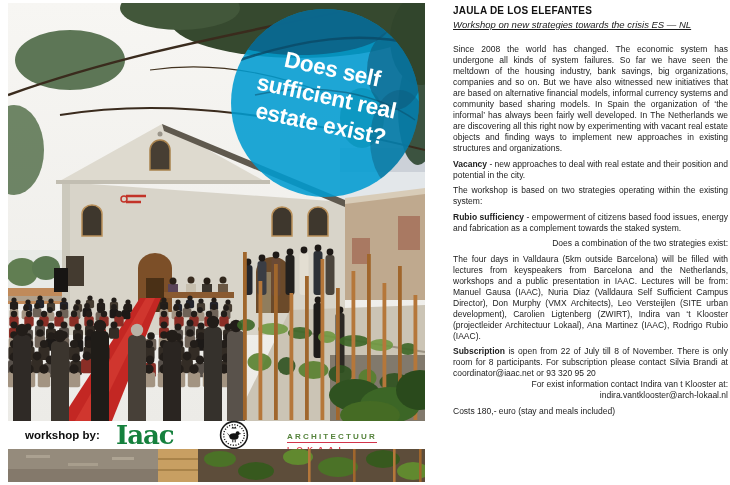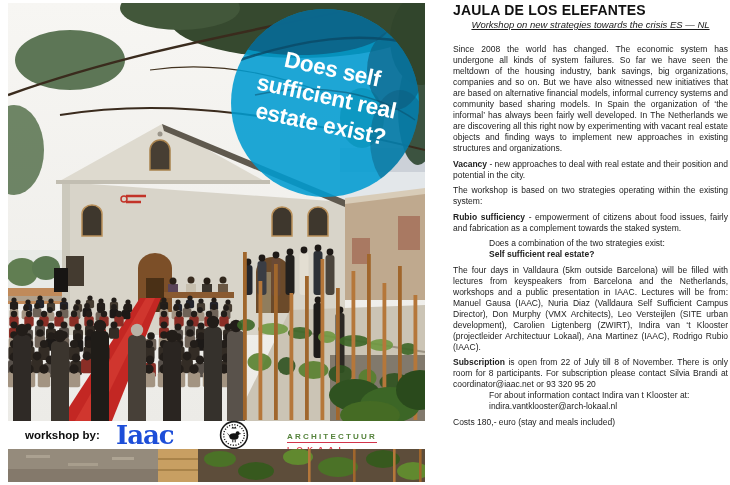--- a/index.html
+++ b/index.html
@@ -7,35 +7,35 @@
           font-family:"Liberation Sans",sans-serif;}
   
   #scene{position:absolute;left:8px;top:3px;}
   #strip{position:absolute;left:8px;top:449px;}
   
   #band{position:absolute;left:0;top:421px;width:433px;height:42px;background:#fff;}
   .wsby{position:absolute;left:25px;top:0;height:28px;line-height:28px;
         font-size:11.5px;font-weight:bold;color:#0d0d0d;}
   .iaac{position:absolute;left:116px;top:-1px;height:30px;line-height:30px;
         font-family:"DejaVu Serif",serif;font-weight:bold;font-size:26px;
-        letter-spacing:-1px;color:#1d4ed8;}
+        letter-spacing:-1px;color:#15803d;}
   #stamp{position:absolute;left:219px;top:-1px;}
   .archlok{position:absolute;left:287px;top:4px;}
   .archline1{font-size:8px;font-weight:bold;letter-spacing:2.2px;color:#55833c;
              border-bottom:1.5px solid #d2344a;padding-bottom:1px;display:inline-block;}
   .archline2{font-size:8px;font-weight:bold;letter-spacing:4.6px;color:#e0404e;margin-top:2px;}
   
   #article{position:absolute;left:453px;top:5px;width:275px;color:#222;
            font-size:8.5px;line-height:11px;}
-  #article h1{font-size:14px;font-weight:bold;letter-spacing:.2px;color:#111;margin:0 0 3px;}
+  #article h1{font-size:10px;font-weight:bold;letter-spacing:.2px;color:#111;margin:0 0 3px;}
   .subtitle{font-style:italic;text-decoration:underline;font-size:9.5px;color:#1a1a1a;
-            margin:0 0 14px;text-align:center;}
+            margin:0 0 14px;}
   #article p{margin:0 0 4.5px;text-align:justify;}
   .b{font-weight:bold;}
-  .nl{display:block;text-align:left;padding-left:36px;}
+  .nl{display:block;text-align:right;padding-left:36px;}
 </style>
 </head>
 <body>
 
 <div id="canvas">
 
   <svg id="scene" width="417" height="418" viewBox="8 3 417 418">
     <defs>
       <linearGradient id="sky" x1="0" y1="0" x2="0" y2="1">
         <stop offset="0" stop-color="#f7f6f3"></stop>
@@ -477,22 +477,21 @@
     <rect x="385" y="0" width="2.6" height="33" fill="#b5773a"></rect>
     <rect x="411" y="0" width="2.6" height="33" fill="#a0662c"></rect>
   </svg>
 
   <div id="article">
     <h1>JAULA DE LOS ELEFANTES</h1>
     <div class="subtitle">Workshop on new strategies towards the crisis ES — NL</div>
     <p>Since 2008 the world has changed. The economic system has undergone all kinds of system failures. So far we have seen the meltdown of the housing industry, bank savings, big organizations, companies and so on. But we have also witnessed new initiatives that are based on alternative financial models, informal currency systems and community based sharing models. In Spain the organization of ‘the informal’ has always been fairly well developed. In The Netherlands we are discovering all this right now by experimenting with vacant real estate objects and finding ways to implement new approaches in existing structures and organizations.</p>
     <p><span class="b">Vacancy</span><span> - new approaches to deal with real estate and their position and potential in the city.</span></p>
     <p>The workshop is based on two strategies operating within the existing system:</p>
-    <p><span class="b">Rubio sufficiency</span><span> - empowerment of citizens about food issues, fairly and fabrication as a complement towards the staked system.</span></p>
+    <p><span class="b">Rubio sufficiency</span><span> - empowerment of citizens based food issues, energy and fabrication as a complement towards the staked system.</span></p>
     <p>
         <span class="nl">Does a combination of the two strategies exist:</span>
-        <span class="nl b">Self sufficient real estate?</span>
       </p>
     <p>The four days in Valldaura (5km outside Barcelona) will be filled with lectures from keyspeakers from Barcelona and the Netherlands, workshops and a public presentation in IAAC. Lectures will be from: Manuel Gausa (IAAC), Nuria Diaz (Valldaura Self Sufficient Campus Director), Don Murphy (VMX Architects), Leo Versteijlen (SITE urban development), Carolien Ligtenberg (ZWIRT), Indira van ‘t Klooster (projectleider Architectuur Lokaal), Ana Martinez (IAAC), Rodrigo Rubio (IAAC).</p>
-    <p><span class="b">Subscription</span><span> is open from 22 of July till 8 of November. There is only room for 8 participants. For subscription please contact Silvia Brandi at coordinator@iaac.net or 93 320 95 20</span><span class="nl">For about information contact Indira van t Klooster at:</span><span class="nl">indira.vantklooster@arch-lokaal.nl</span></p>
+    <p><span class="b">Subscription</span><span> is open from 22 of July till 8 of November. There is only room for 8 participants. For subscription please contact Silvia Brandi at coordinator@iaac.net or 93 320 95 20</span><span class="nl">For exist information contact Indira van t Klooster at:</span><span class="nl">indira.vantklooster@arch-lokaal.nl</span></p>
     <p>Costs 180,- euro (stay and meals included)</p>
   </div>
 </div>
 
 </body></html>

